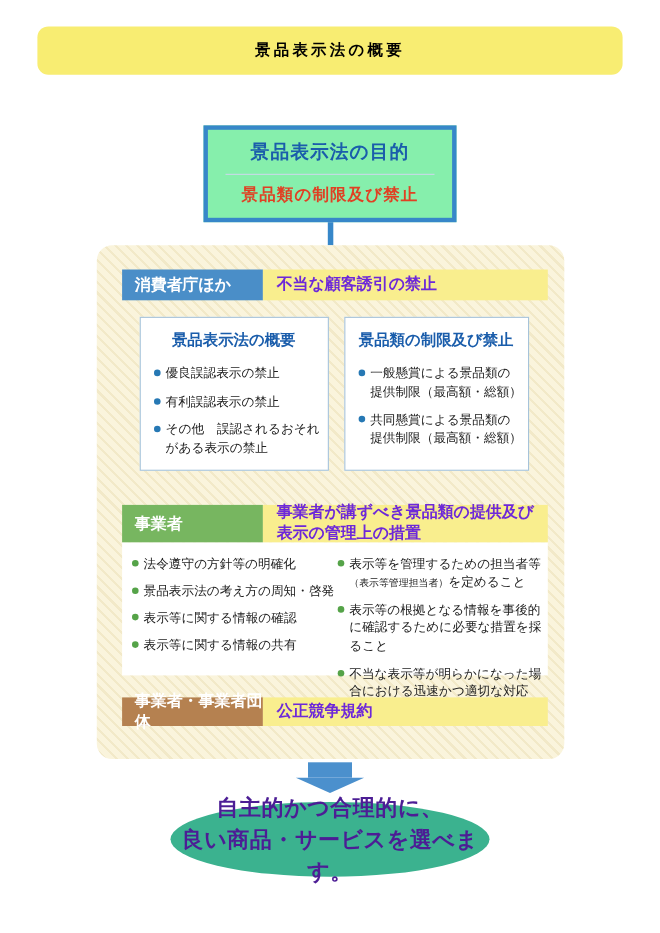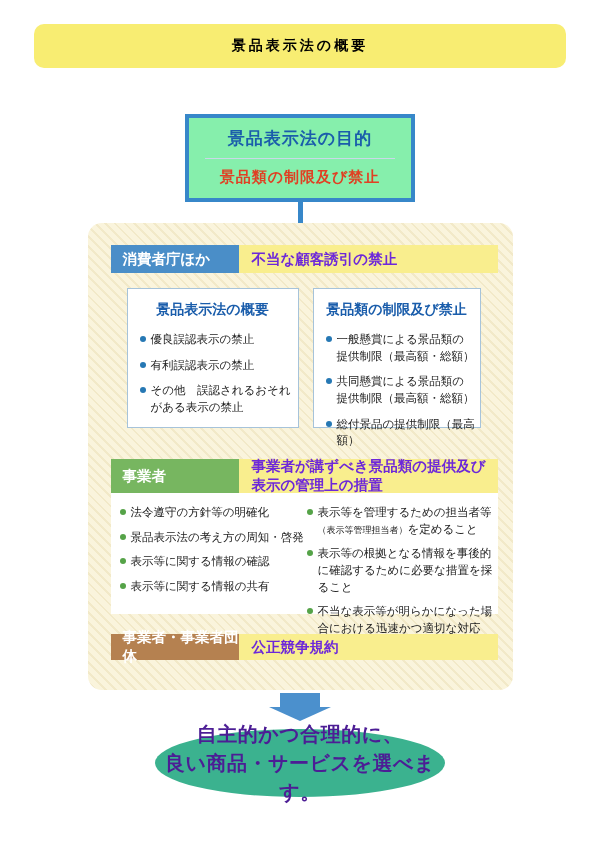--- a/index.html
+++ b/index.html
@@ -241,24 +241,20 @@
       <div class="wbox-title">景品類の制限及び禁止</div>
       <ul class="bullets">
         <li>
           <span class="dot dot-blue"></span>
           <span>一般懸賞による景品類の提供制限（最高額・総額）</span>
         </li>
         <li>
           <span class="dot dot-blue"></span>
           <span>共同懸賞による景品類の提供制限（最高額・総額）</span>
         </li>
-        <li>
-          <span class="dot dot-blue"></span>
-          <span>総付景品の提供制限（最高額）</span>
-        </li>
       </ul>
     </div>
   </div>
 
   <div class="row row-business">
     <div class="row-label">事業者</div>
     <div class="row-heading">事業者が講ずべき景品類の提供及び表示の管理上の措置</div>
   </div>
 
   <div class="measures">

